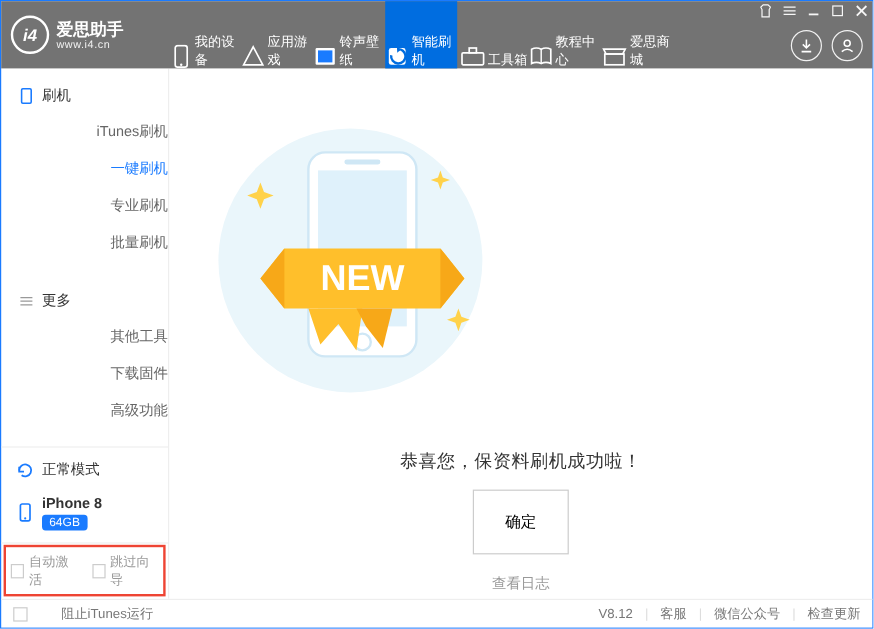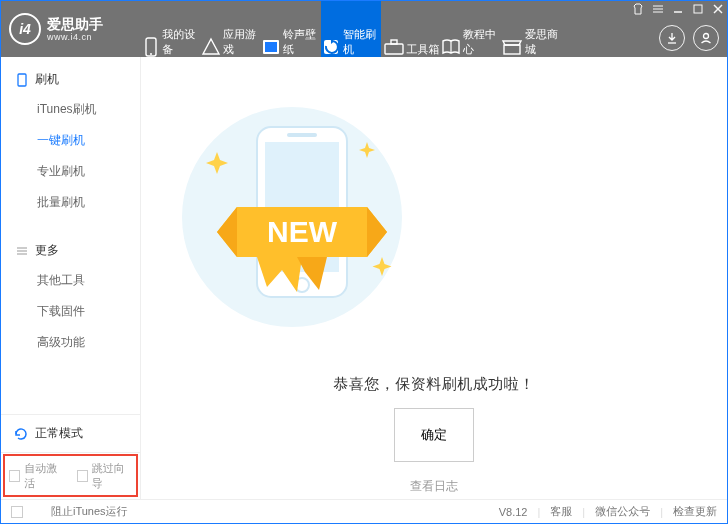--- a/index.html
+++ b/index.html
@@ -21,21 +21,21 @@
   .win-btn { width:14px; height:14px; display:flex; align-items:center; justify-content:center; cursor:pointer; opacity:0.95;}
   .right-circles { position:absolute; right:8px; bottom:6px; display:flex; gap:8px;}
   .circle-btn { width:26px; height:26px; border:1.5px solid rgba(255,255,255,0.9); border-radius:50%; display:flex; align-items:center; justify-content:center; cursor:pointer;}
 
   
   .body { flex:1; display:flex; overflow:hidden; }
   .sidebar { width:140px; border-right:1px solid #eee; display:flex; flex-direction:column; }
   .side-groups { flex:1; padding: 8px 0 4px 0; overflow:auto;}
   .group-title { display:flex; align-items:center; gap:6px; padding: 6px 12px 6px 14px; font-size:12px; color:#333; cursor:pointer;}
   .group-title .gico { width:14px; height:14px; display:flex; align-items:center; justify-content:center;}
-  .sub-item { padding: 7px 0 7px 36px; font-size:12px; color:#666; cursor:pointer;}
+  .sub-item { padding: 7px 0 7px 36px; font-size:12px; color:#666; cursor:pointer;text-align:right;}
   .sub-item.active { color:#1a7bff; }
   .side-bottom { border-top:1px solid #eee; padding:4px 0;}
   .sb-row { display:flex; align-items:center; gap:6px; padding:6px 12px;}
   .sb-row .bico { width:16px; height:16px; display:flex; align-items:center; justify-content:center; color:#1a7bff;}
   .sb-row .txt { font-size:12px; color:#333;}
   .badge { display:inline-block; background:#1a7bff; color:#fff; font-size:10px; padding:1px 6px; border-radius:3px; margin-left:4px;}
   .bottom-opts { border-top:1px solid #eee; padding:8px 8px; display:flex; gap:12px; outline:2px solid #e43; outline-offset:-4px;}
   .chk { display:flex; align-items:center; gap:4px; color:#999; font-size:11px; cursor:pointer;}
   .chkbox { width:12px; height:12px; border:1px solid #ccc; background:#fff;}
 
@@ -212,20 +212,32 @@
       <div class="side-bottom">
         <div class="sb-row">
           <span class="bico">
             <svg width="16" height="16" viewBox="0 0 16 16">
                 <path d="M3 8 A5 5 0 1 1 5 12" fill="none" stroke="#1a7bff" stroke-width="1.5"></path>
                 <path d="M3 5 L3 9 L7 9" fill="none" stroke="#1a7bff" stroke-width="1.5"></path>
               </svg>
           </span>
           <span class="txt">正常模式</span>
         </div>
+        <div class="sb-row">
+          <span class="bico">
+            <svg width="12" height="16" viewBox="0 0 12 16">
+                <rect x="2" y="1" width="8" height="14" rx="1.5" fill="none" stroke="#1a7bff" stroke-width="1.4"></rect>
+                <circle cx="6" cy="13" r="0.9" fill="#1a7bff"></circle>
+              </svg>
+          </span>
+          <span style="display:flex;flex-direction:column;">
+            <span class="txt" style="font-weight:bold;">iPhone 8</span>
+            <span class="badge" style="margin-left:0; margin-top:3px; width:fit-content;">64GB</span>
+          </span>
+        </div>
       </div>
 
       <div class="bottom-opts">
         <label class="chk">
           <span class="chkbox"></span>
           <span>自动激活</span>
         </label>
         <label class="chk">
           <span class="chkbox"></span>
           <span>跳过向导</span>

